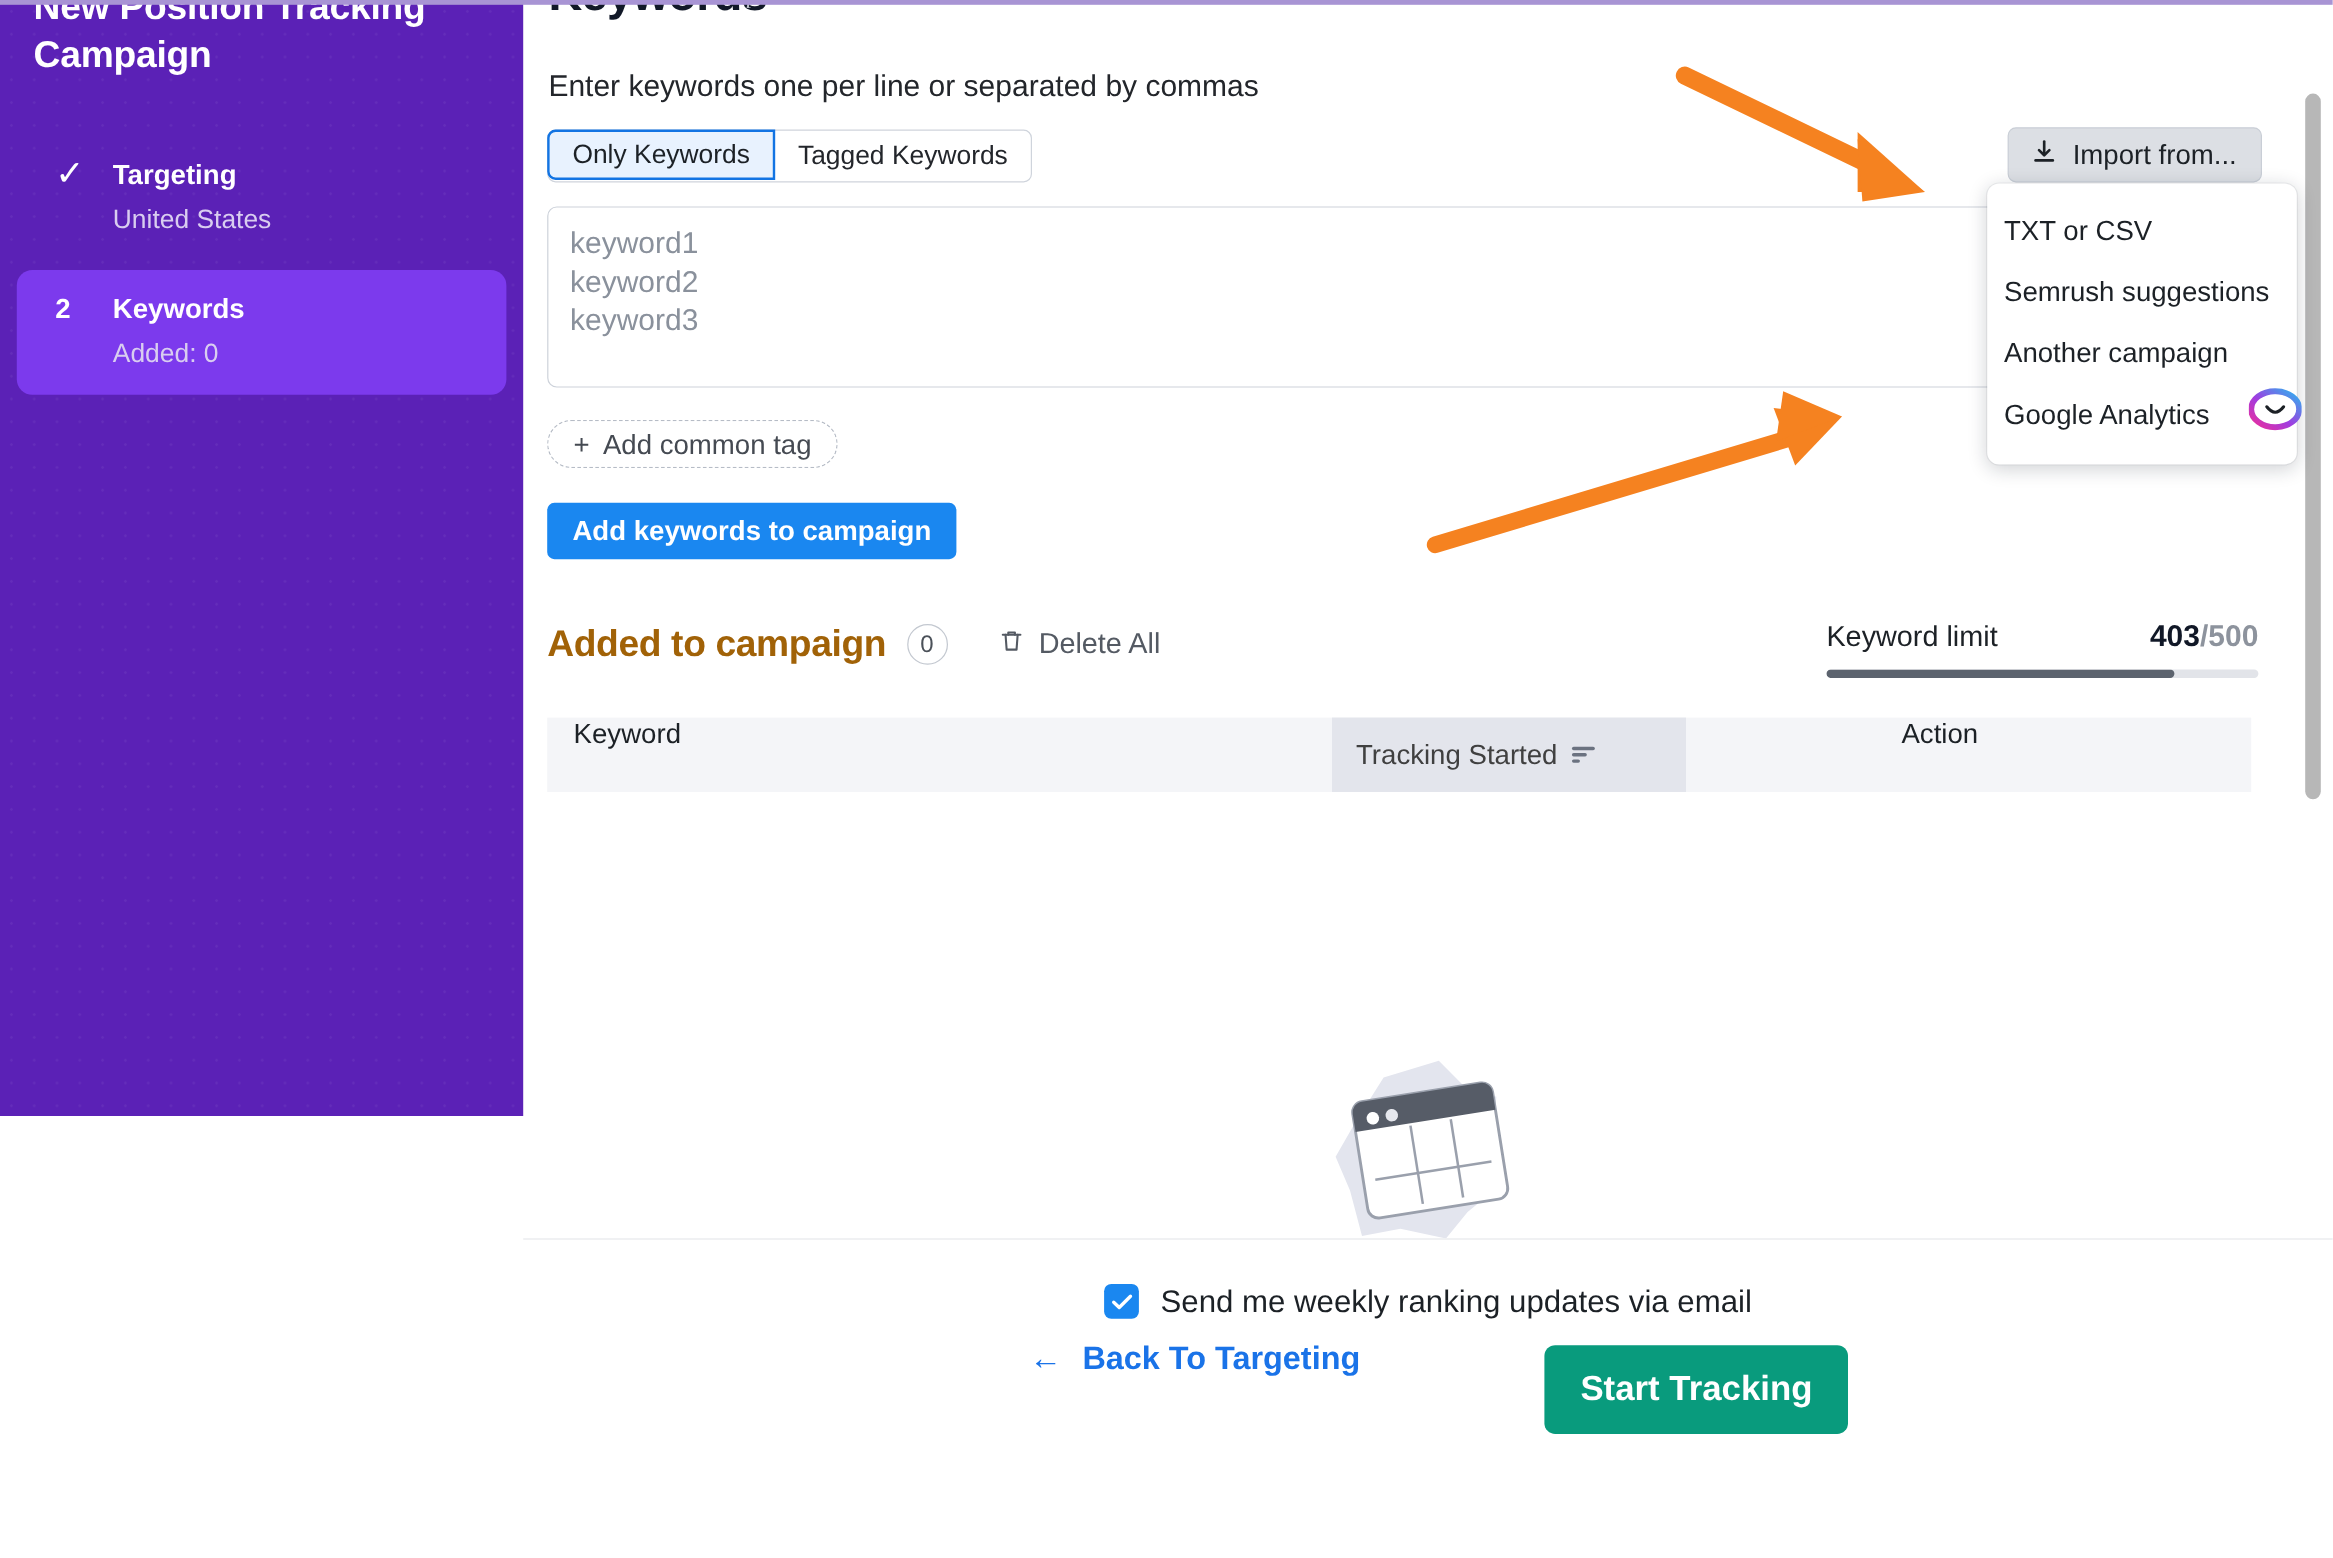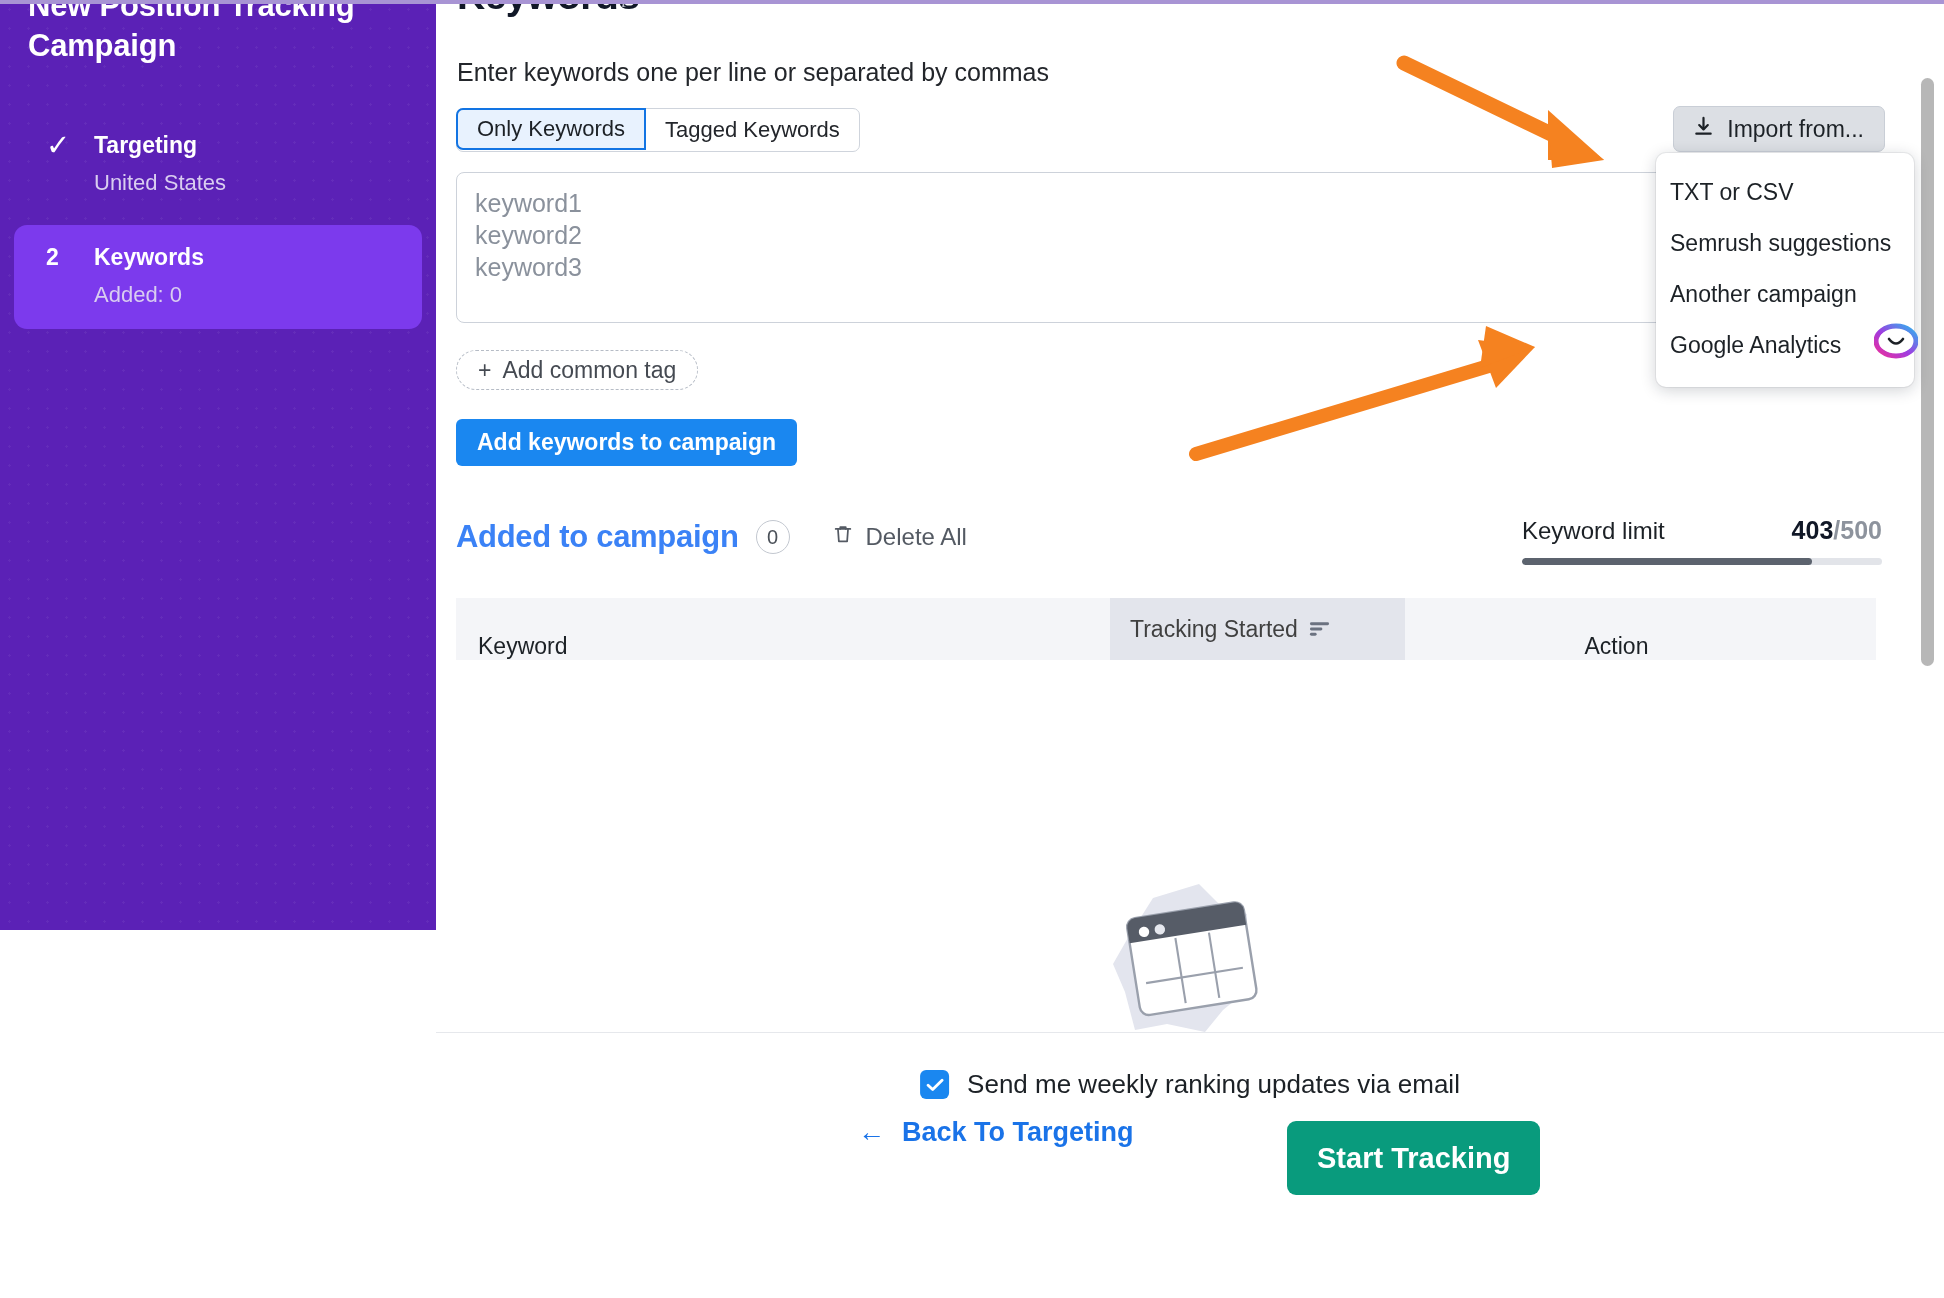--- a/index.html
+++ b/index.html
@@ -248,21 +248,21 @@
   .added-row {
     position: absolute;
     left: 20px; top: 519px;
     display: flex;
     align-items: center;
     gap: 17px;
   }
   .added-title {
     font-size: 31px;
     font-weight: bold;
-    color: #3b82f6;
+    color: #a16207;
     letter-spacing: -.3px;
   }
   .count-pill {
     width: 34px; height: 34px;
     border: 1px solid #c3c8d0;
     border-radius: 50%;
     display: flex; align-items: center; justify-content: center;
     font-size: 20px;
     color: #4b5159;
   }
@@ -296,21 +296,21 @@
   .limit-fill { height: 100%; background: #5c636e; border-radius: 4px; }
 
   
   .table-head {
     position: absolute;
     left: 20px; top: 598px;
     width: 1420px;
     height: 62px;
     background: #f4f5f8;
     display: flex;
-    align-items: flex-end;
+    align-items: flex-start;
   }
   .th-kw {
     flex: 0 0 654px;
     padding-left: 22px;
     font-size: 23px;
     color: #1c2126;
   }
   .th-track {
     flex: 0 0 295px;
     height: 100%;

